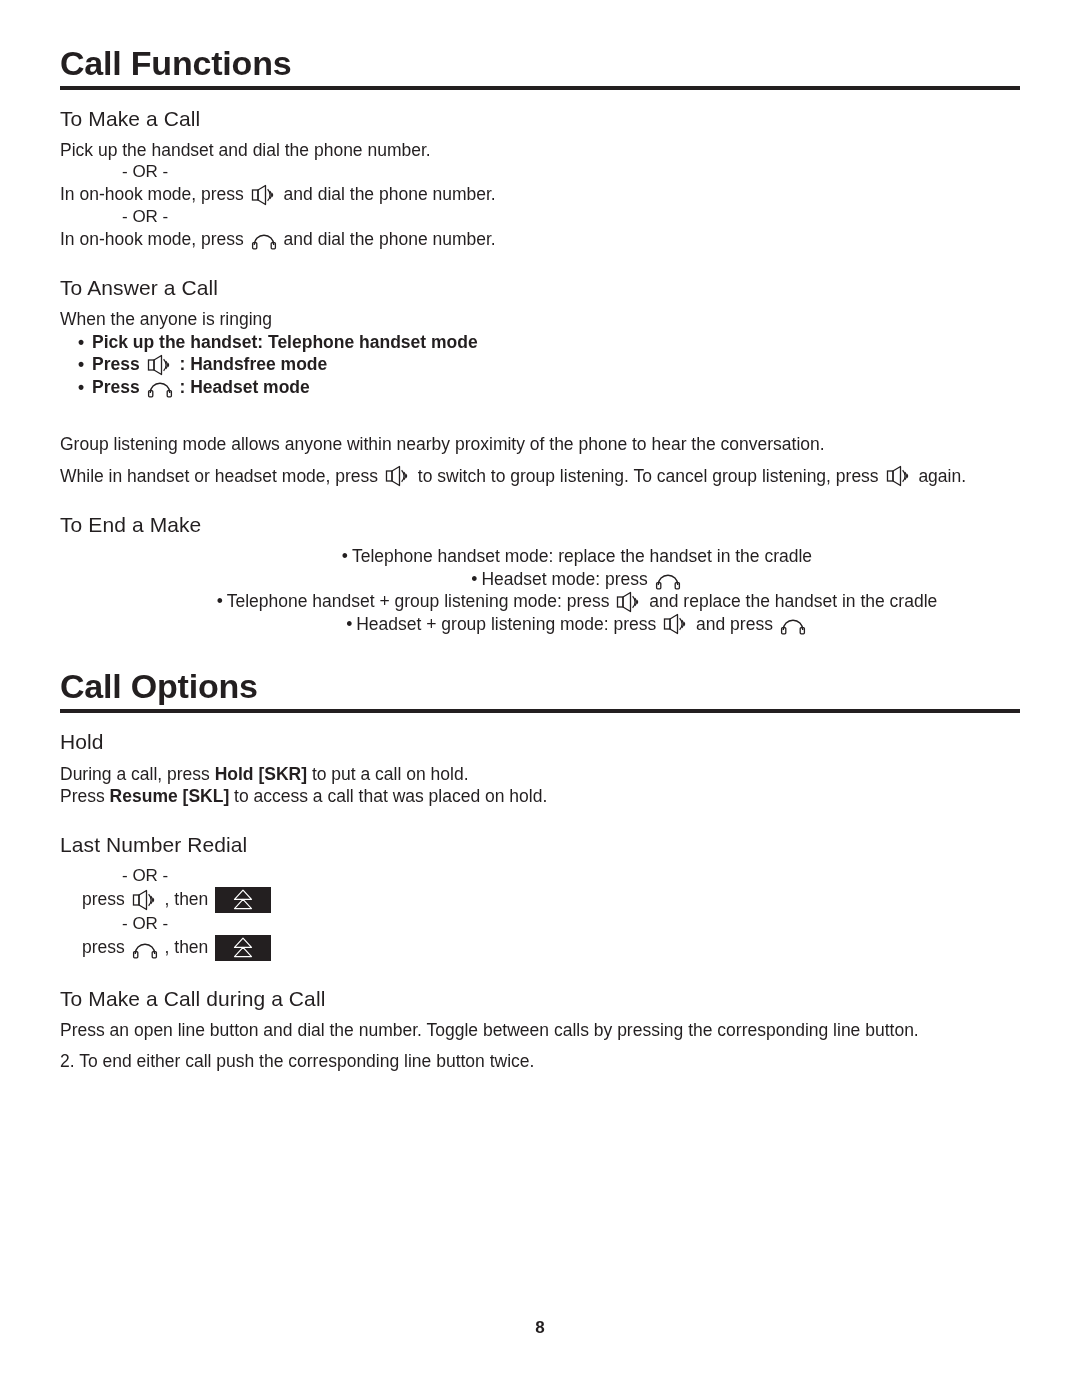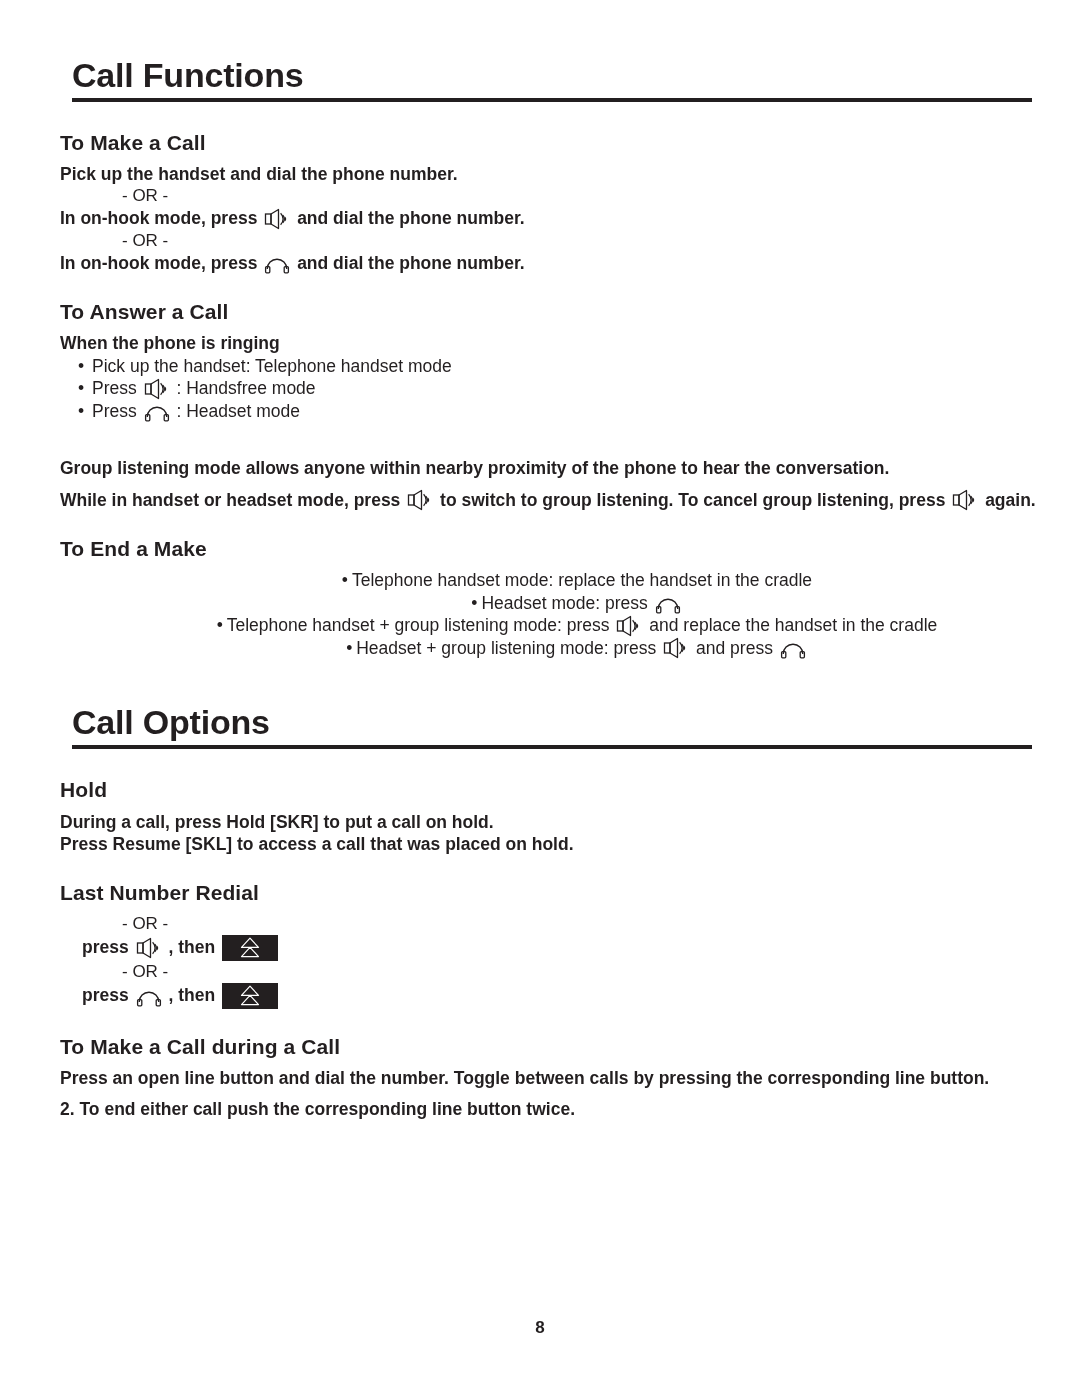--- a/index.html
+++ b/index.html
@@ -25,44 +25,44 @@
   .content {
     position: absolute;
     left: 60px;
     top: 46px;
     width: 960px;
   }
 
   
   .section-head {
     position: relative;
-    margin: 12px;
+    margin: 0;
     padding: 0 0 6px 0;
     font-size: 34px;
     font-weight: 700;
     letter-spacing: -0.2px;
     line-height: 1.0;
     color: #231f20;
     border-bottom: 4px solid #231f20;
     width: 960px;
     box-sizing: border-box;
   }
 
   
   .sub-head {
     font-size: 21px;
-    font-weight: 700;
+    font-weight: 400;
     color: #231f20;
     letter-spacing: 0.1px;
     line-height: 1.1;
   }
 
   .body-text {
     font-size: 17.5px;
-    font-weight: 700;
+    font-weight: 400;
     line-height: 1.28;
     color: #231f20;
   }
 
   .or-line {
     font-size: 17px;
     line-height: 1.28;
     color: #231f20;
     padding-left: 62px;
   }
@@ -72,21 +72,21 @@
     line-height: 1.28;
     color: #231f20;
     display: block;
     white-space: nowrap;
   }
   .bullet-dot {
     display: inline-block;
     width: 14px;
   }
 
-  .ind-answer { padding-left: 18px; }
+  .ind-answer { padding-left: 18px; font-weight: bold; }
   .ind-end    { padding-left: 70px; text-align: center; }
 
   .nowrap { white-space: nowrap; }
 
   
   .icon-inline {
     display: inline-block;
     vertical-align: -0.32em;
     margin: 0 2px;
   }
@@ -165,21 +165,21 @@
         </svg>
       </span>
       <span>and dial the phone number.</span>
     </div>
 
     <div class="gap-lg"></div>
 
     <div class="sub-head">To Answer a Call</div>
     <div class="gap-sm"></div>
 
-    <div class="body-text">When the phone is ringing</div>
+    <div class="body-text">When the anyone is ringing</div>
 
     <div class="bullet-line ind-answer">
       <span class="bullet-dot">•</span><span>Pick up the handset: Telephone handset mode</span>
     </div>
 
     <div class="bullet-line ind-answer">
       <span class="bullet-dot">•</span><span>Press</span>
       <span class="icon-inline icon-speaker">
         <svg viewBox="0 0 26 22" width="26" height="22" aria-hidden="true">
           <rect x="1.5" y="6" width="5.5" height="10" fill="none" stroke="#231f20" stroke-width="1.3"></rect>

